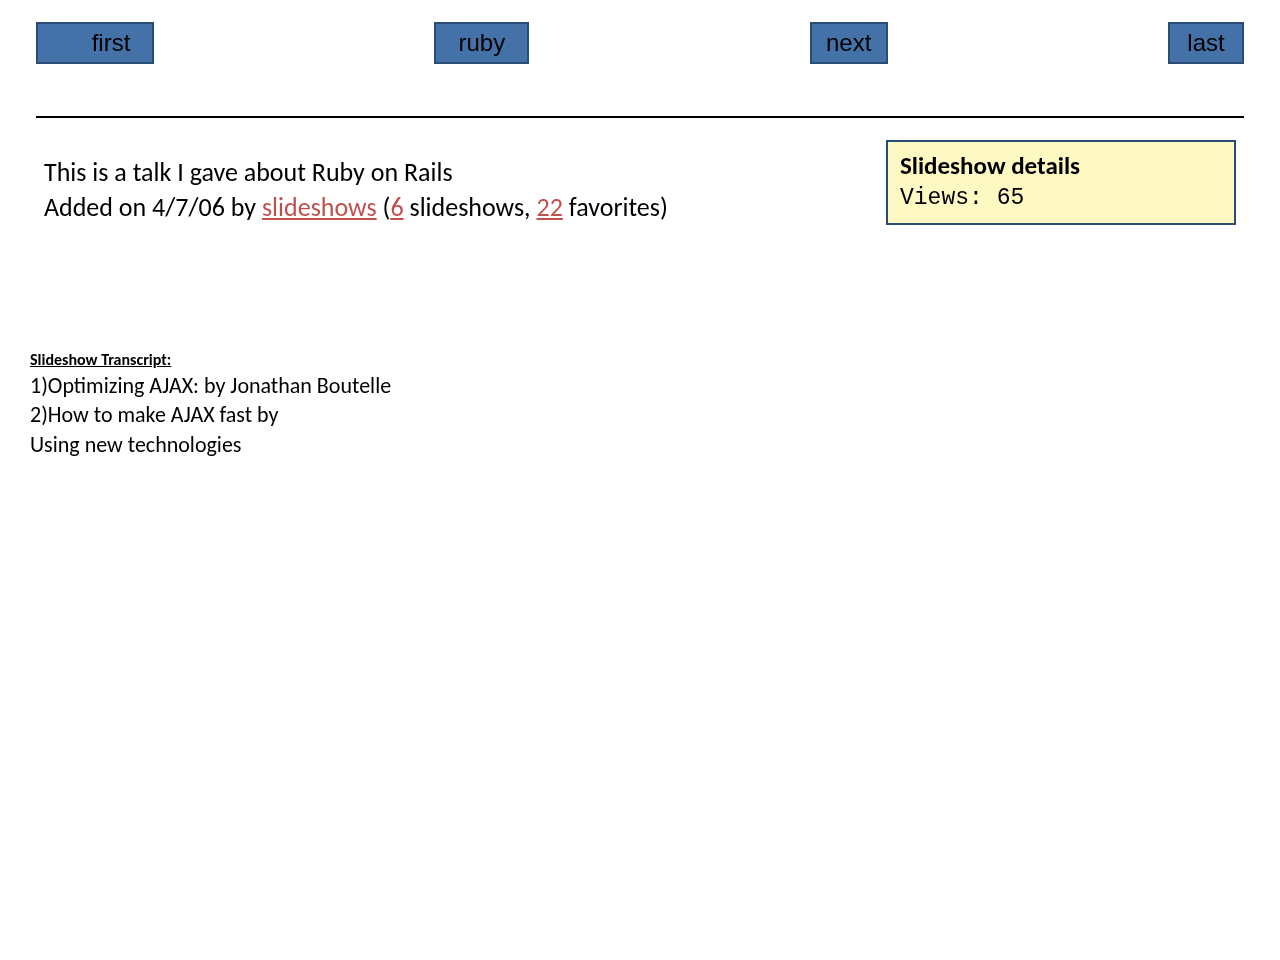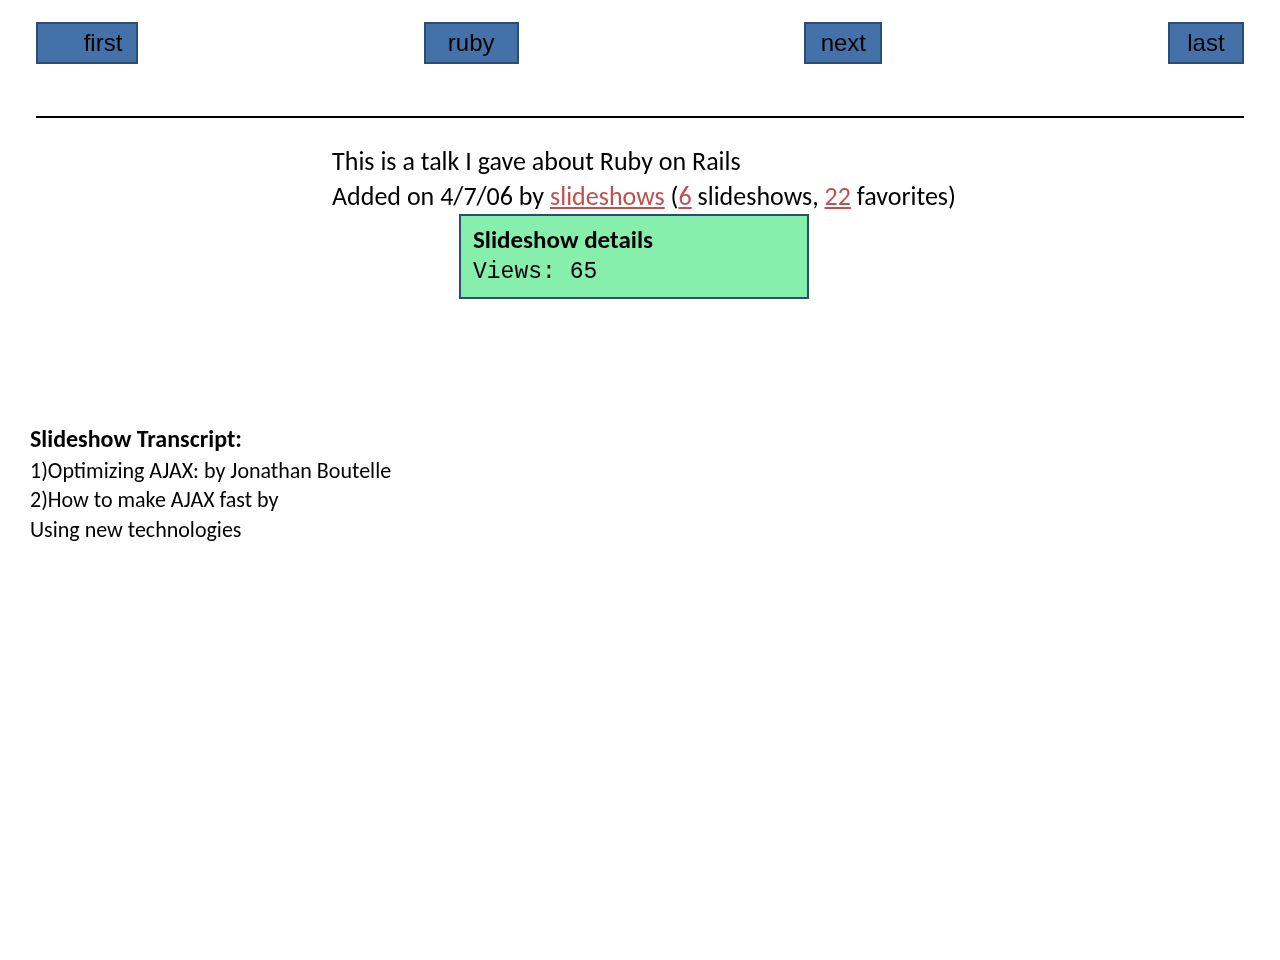--- a/index.html
+++ b/index.html
@@ -23,56 +23,55 @@
       color: #000000;
       font-size: 24px;
       height: 42px;
       width: 100px;
       display: inline-flex;
       align-items: center;
       justify-content: center;
       cursor: pointer;
       padding: 0;
     }
-    .nav-btn.first { width: 102px; padding-left: 32px; }
+    .nav-btn.first { width: 118px; padding-left: 32px; }
     .nav-btn.prev { width: 95px; }
     .nav-btn.next { width: 78px; }
     .nav-btn.last { width: 76px; }
     .separator {
       margin: 52px 36px 0 36px;
       border: none;
       border-top: 2px solid #000000;
     }
     .content {
       display: flex;
       justify-content: space-between;
-      align-items: center;
+      align-items: flex-end;
       padding: 22px 36px 0 44px;
-      flex-direction: column;
     }
     .description-block {
       font-size: 26px;
       line-height: 1.35;
       max-width: 770px;
       color: #000000;
       padding-top: 4px;
     }
     .link {
       color: #c0504d;
       text-decoration: underline;
       cursor: pointer;
     }
     .details-box {
-      background: #86efac;
+      background: #fef9c3;
       border: 2px solid #2a4d75;
       width: 350px;
       padding: 8px 12px 12px 12px;
       font-size: 24px;
       color: #000000;
-      margin-right: 20px;
+      margin-right: 8px;
     }
     .details-title {
       font-weight: 700;
       font-size: 25px;
       margin-bottom: 2px;
     }
     .details-row {
       font-size: 23px;
       margin-top: 4px;
       font-family: Liberation Mono, monospace;
@@ -85,21 +84,22 @@
     .transcript {
       padding: 0 36px 0 30px;
       margin-top: 124px;
       font-size: 22px;
       line-height: 1.35;
       color: #000000;
       max-width: 760px;
     }
     .transcript-title {
       font-weight: 700;
-      font-size: 24px;
+      font-size: 16px;
+      text-decoration: underline;
     }
   </style>
 </head>
 <body>
 
 <div class="nav-row">
   <button class="nav-btn first">first</button>
   <button class="nav-btn prev">ruby</button>
   <button class="nav-btn next">next</button>
   <button class="nav-btn last">last</button>

